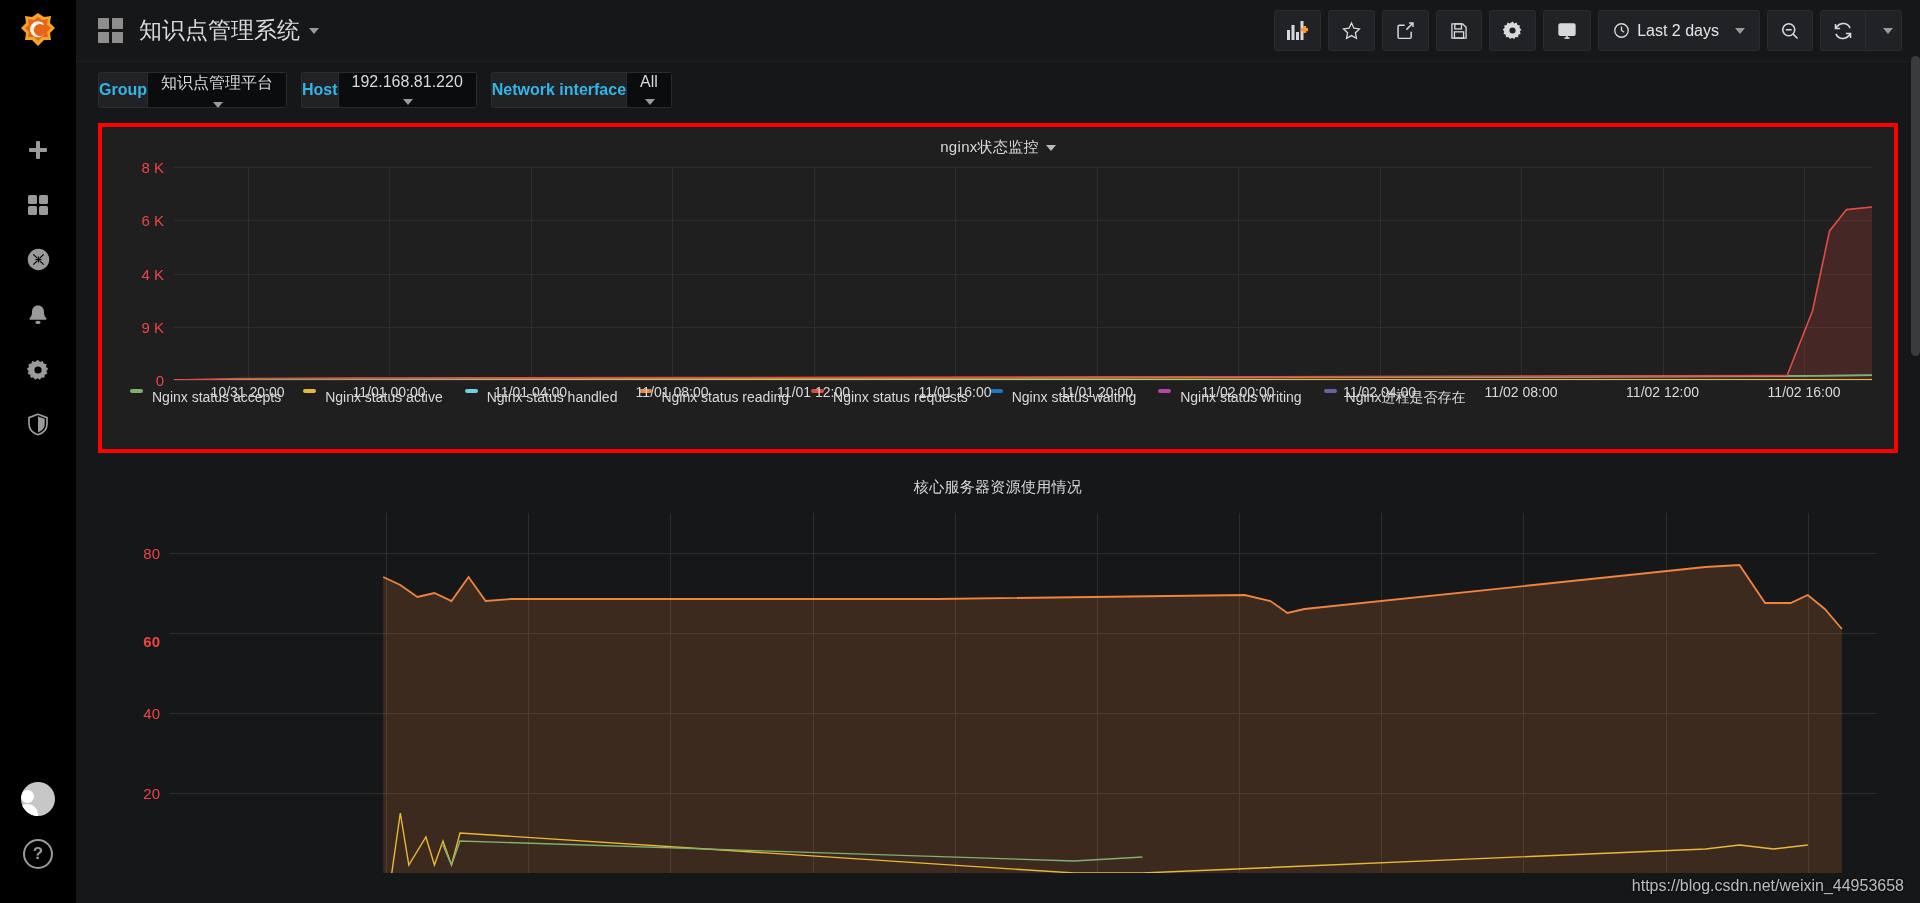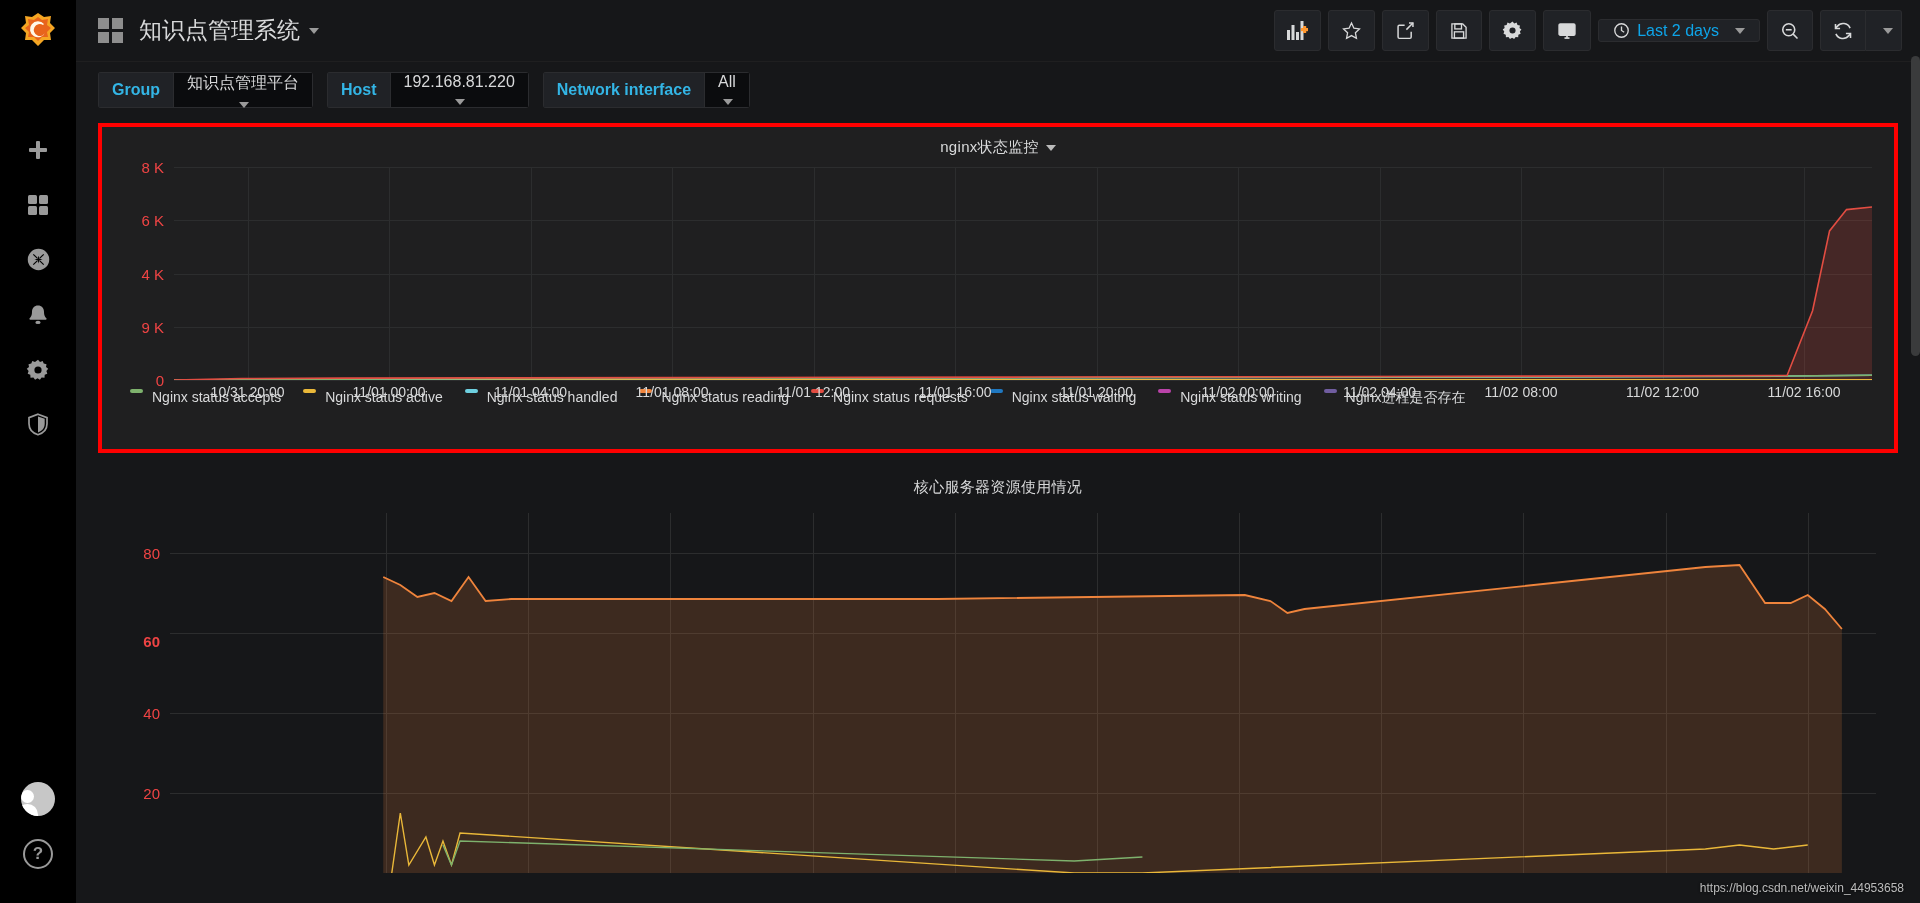--- a/index.html
+++ b/index.html
@@ -58,35 +58,35 @@
     border-left: 5px solid transparent; border-right: 5px solid transparent;
     border-top: 6px solid #9a9a9a; margin-left: 9px; vertical-align: middle; }
   #nav-right { margin-left: auto; display: flex; align-items: center; gap: 7px; }
   .navbtn {
     height: 41px; min-width: 45px; padding: 0 12px;
     background: #202226; border: 1px solid #2b2c2f; border-radius: 3px;
     display: flex; align-items: center; justify-content: center;
     color: #b0b1b3;
   }
   .timepick {
-    height: 23px; padding: 0 14px; background: #202226;
+    height: 41px; padding: 0 14px; background: #202226;
     border: 1px solid #2b2c2f; border-radius: 3px;
     display: flex; align-items: center; gap: 7px;
-    color: #0ea5e9; font-size: 16px;
+    color: #e5e5e5; font-size: 16px;
   }
   .refgroup { display: flex; }
   .refgroup .navbtn { border-radius: 3px 0 0 3px; }
   .refgroup .navbtn + .navbtn { border-radius: 0 3px 3px 0; border-left: none; min-width: 34px; padding: 0 8px; }
 
   
   #varrow { height: 55px; display: flex; align-items: center; padding-left: 22px; gap: 14px; }
   .varblk { display: flex; height: 36px; border-radius: 3px; overflow: hidden; }
   .varlabel {
     background: #202226; color: #33b5e5; font-size: 16px; font-weight: bold;
-    display: flex; align-items: center; padding: 0 13px; border: 1px solid #2b2c2f; border-right: none;
+    display: flex; align-items: center; padding: 0 0; border: 1px solid #2b2c2f; border-right: none;
   }
   .varvalue {
     background: #0b0c0e; color: #d8d9da; font-size: 16px;
     display: flex; align-items: center; gap: 8px; padding: 0 13px;
     border: 1px solid #2b2c2f;
     flex-direction: column;
   }
   .varvalue .caret { margin-left: 2px; }
 
   
@@ -111,21 +111,21 @@
   .vgridline { position: absolute; top: 0; bottom: 0; width: 1px; background: #2c2d2e; }
 
   .legend { display: flex; flex-wrap: wrap; gap: 0 22px; padding: 9px 0 0 28px; }
   .legitem { display: flex; align-items: flex-start; gap: 9px; color: #d8d9da; font-size: 14px; }
   .swatch { width: 13px; height: 4px; border-radius: 2px; display: block; }
 
   #panel2 { margin: 14px 22px 0 22px; height: 430px; background: #161719; }
 
   #watermark {
     position: absolute; right: 16px; bottom: 8px;
-    color: #c9c9c9; font-size: 12px; opacity: .92;
+    color: #c9c9c9; font-size: 16px; opacity: .92;
     text-shadow: 0 0 3px #000;
   }
   .scrollbar {
     position: absolute; right: 0; width: 9px; background: #3a3b3c; border-radius: 5px;
   }
 </style>
 </head>
 <body>
 
 <div id="sidebar">

